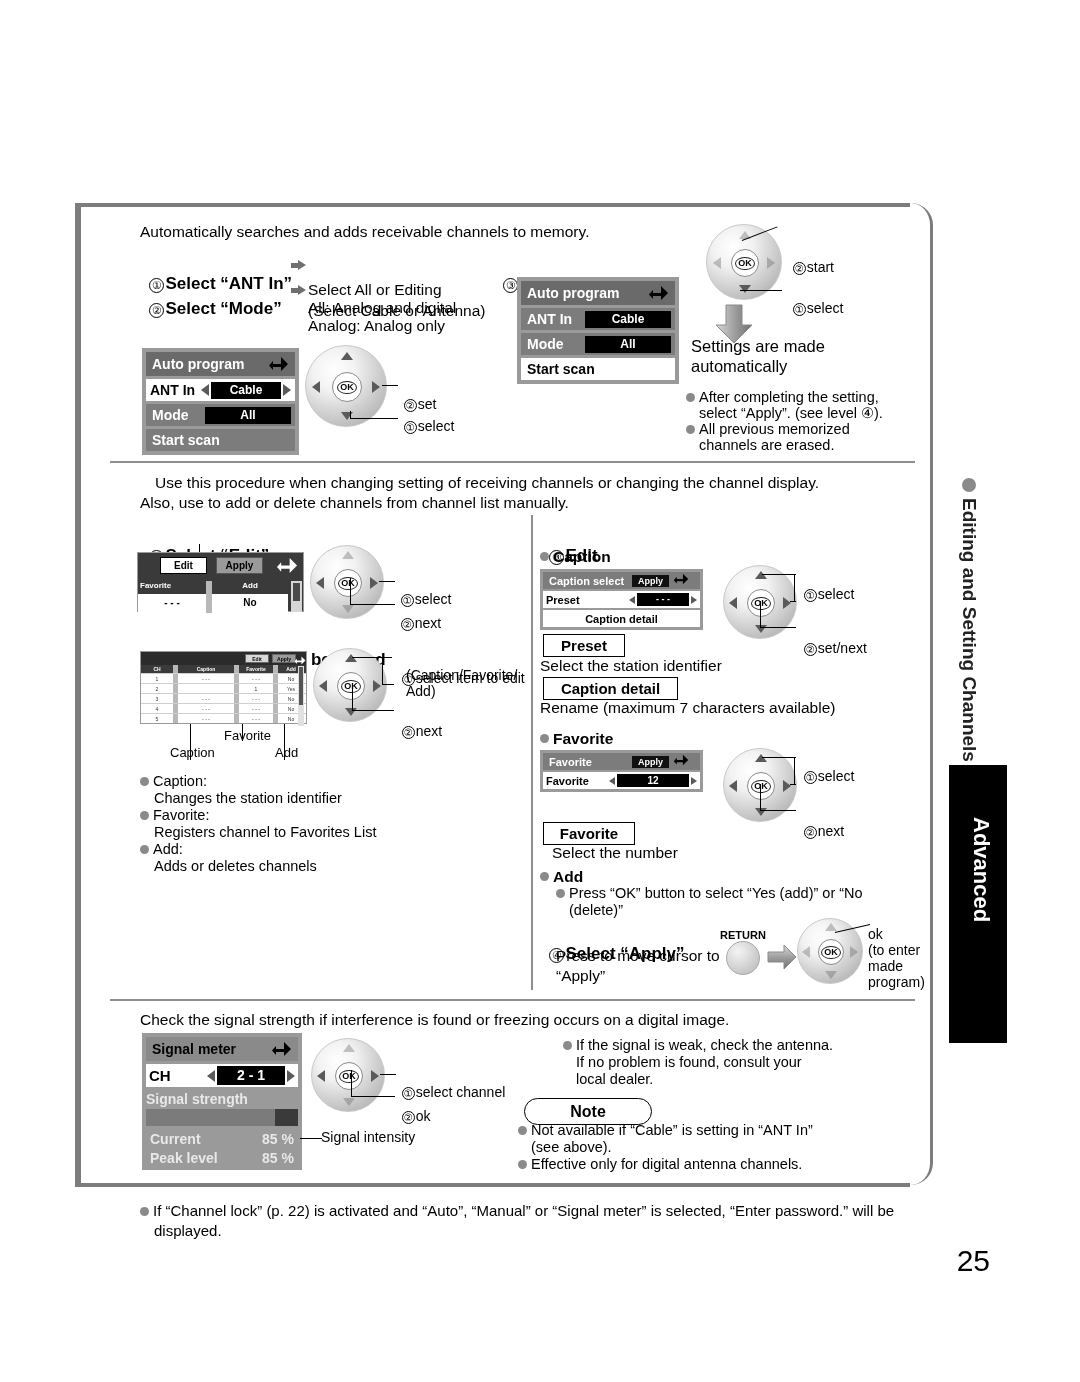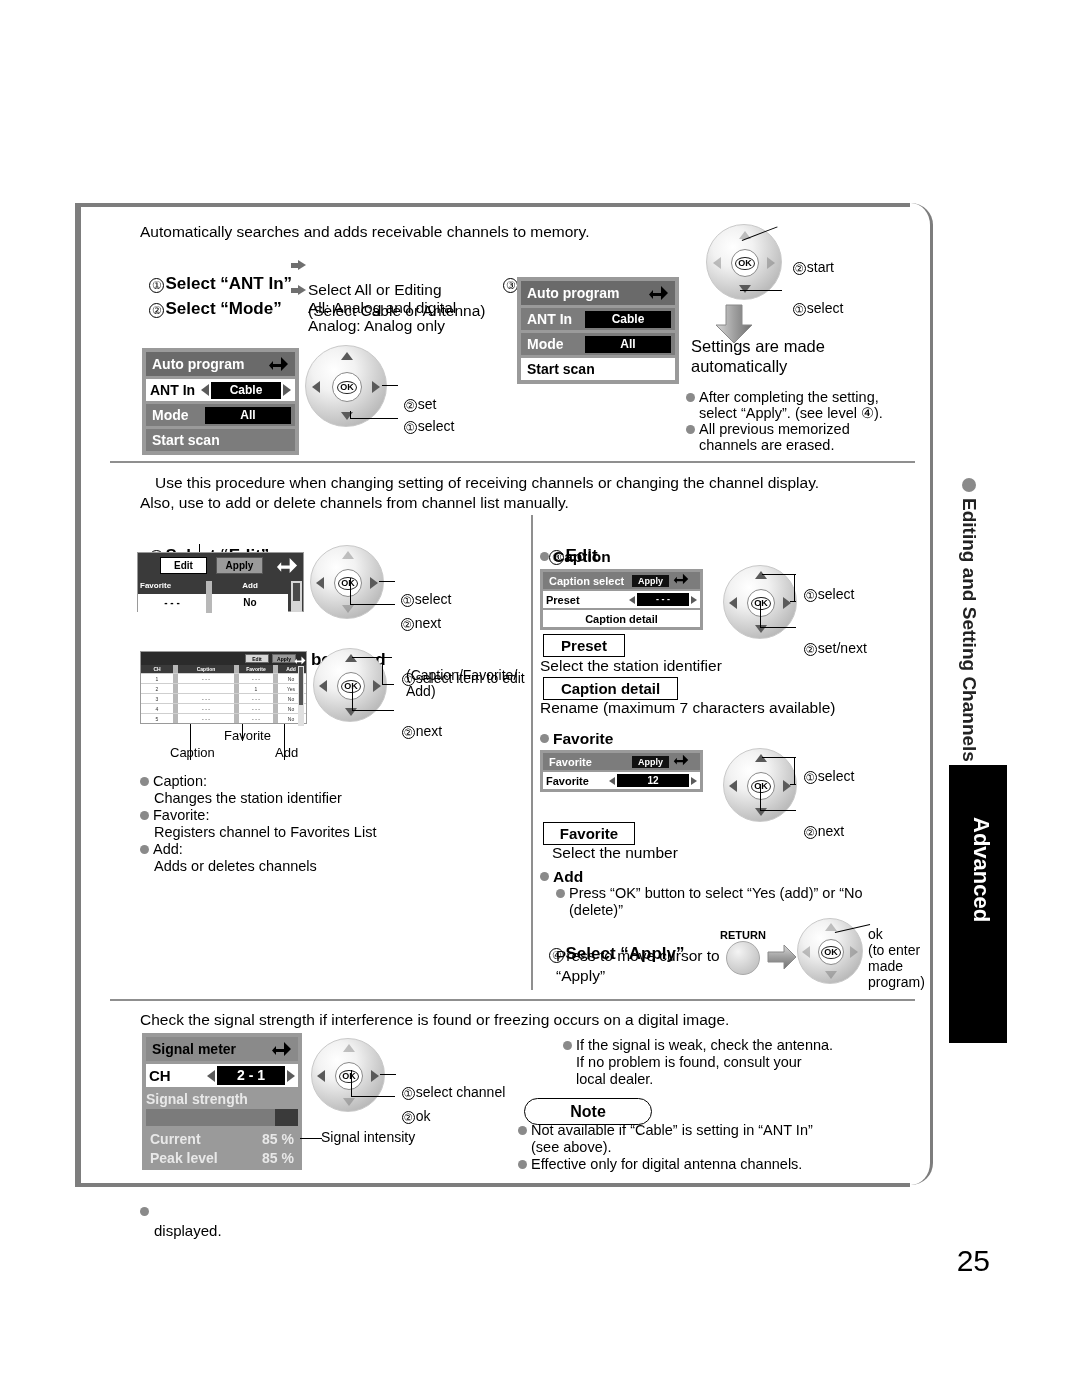--- a/index.html
+++ b/index.html
@@ -601,15 +601,15 @@
 <div class="t" style="left:531px; top:1138px; font-size:14.5px;">(see above).</div>
 <div class="t" style="left:518px; top:1155px; font-size:14.5px;"><span class="bul"></span><span>Effective only for digital antenna channels.</span></div>
 
 <div class="vtext" style="left:958px; top:478px; font-size:19px; color:#222;">
   <span style="display:inline-block; width:14px; height:14px; border-radius:50%; background:#8a8a8a; margin-bottom:6px;"></span><span>Editing and Setting Channels</span>
 </div>
 <div id="adv-tab">
   <div class="vtext" style="left:19px; top:52px; font-size:22px; color:#fff;">Advanced</div>
 </div>
 
-<div class="t" style="left:140px; top:1201px; font-size:15px;"><span class="bul"></span></div>
+<div class="t" style="left:140px; top:1201px; font-size:15px;"><span class="bul"></span><span>If “Channel lock” (p. 22) is activated and “Auto”, “Manual” or “Signal meter” is selected, “Enter password.” will be</span></div>
 <div class="t" style="left:154px; top:1221px; font-size:15px;">displayed.</div>
 <div id="pageno">25</div>
 
 </body></html>

